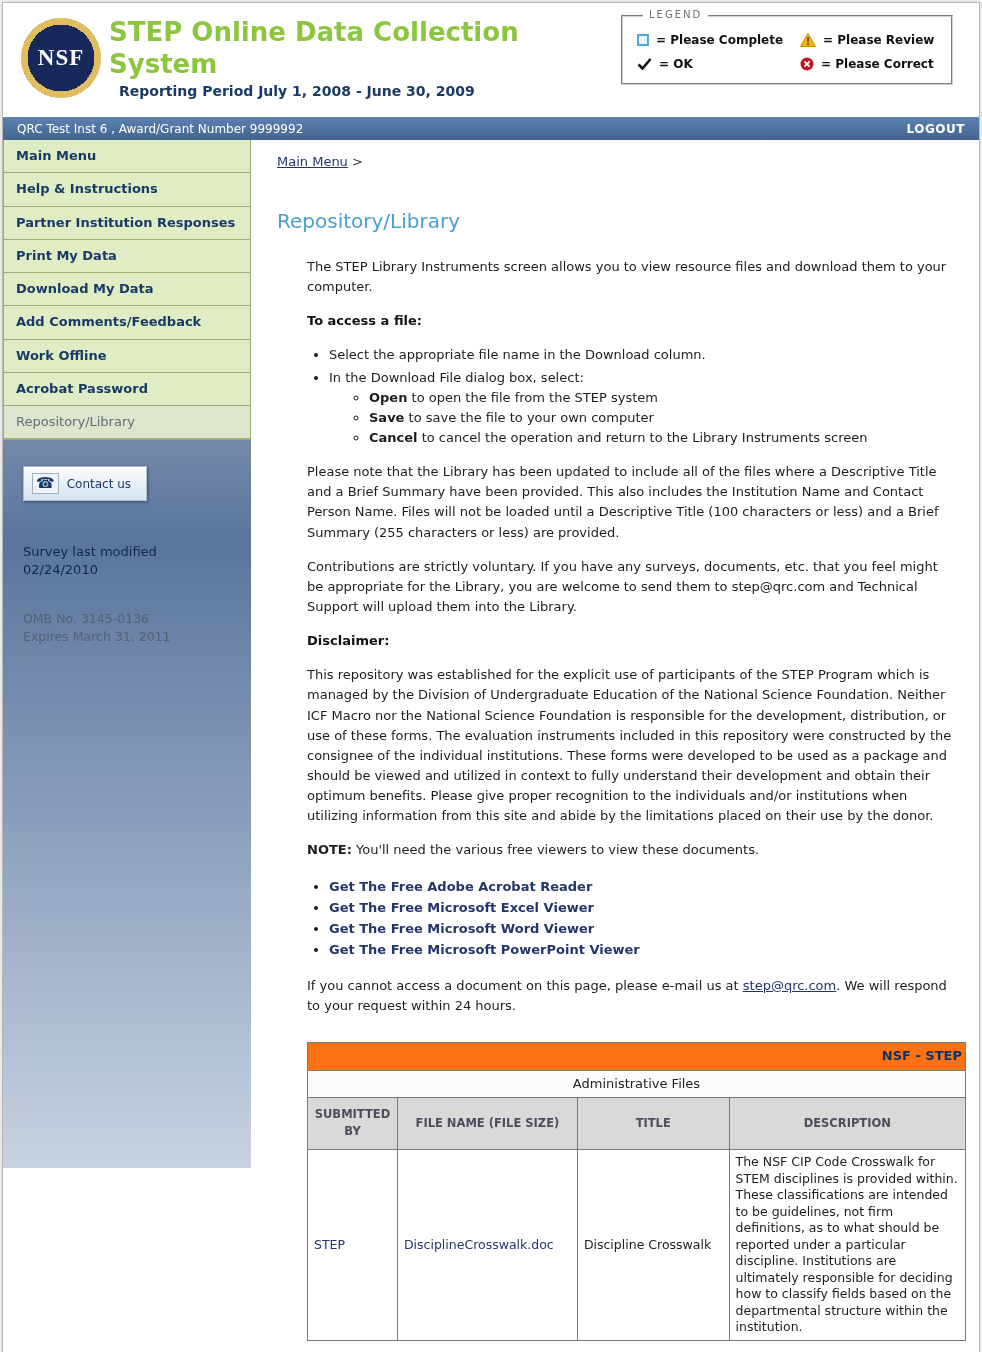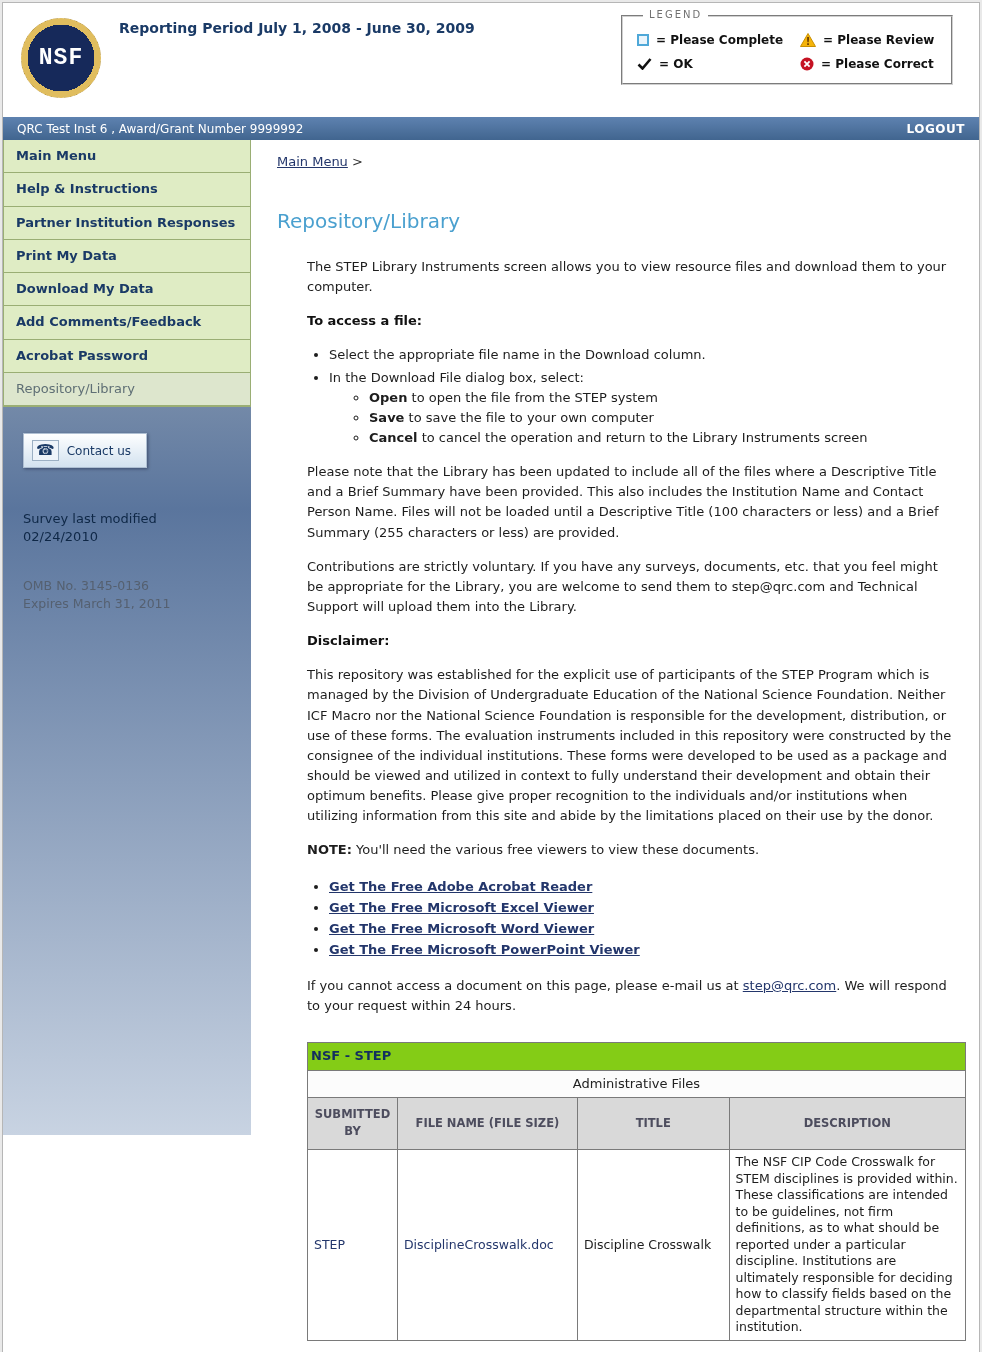--- a/index.html
+++ b/index.html
@@ -5,21 +5,21 @@
   * { margin:0; padding:0; box-sizing:border-box; }
   html,body { background:#e9e9e9; }
   body { font-family:"DejaVu Sans","Liberation Sans",sans-serif; }
   .page { width:978px; margin:2px auto; background:#fff; border:1px solid #b6b6b6; min-height:1346px; }
 
   
   .header { position:relative; height:114px; background:#fff; }
   .nsf-logo { position:absolute; left:18px; top:15px; width:80px; height:80px; border-radius:50%;
     background: radial-gradient(circle, #16295a 0 59%, #e0bd5e 59% 70%, #b8922f 70% 100%);
     display:flex; align-items:center; justify-content:center; }
-  .nsf-logo span { color:#fff; font-family:Liberation Mono, monospace; font-weight:bold; font-size:23px; letter-spacing:1px; }
+  .nsf-logo span { color:#fff; font-family:Liberation Serif, serif; font-weight:bold; font-size:23px; letter-spacing:1px; }
   .titles { padding-left:106px; padding-top:14px; }
   .app-title { color:#8CC63E; font-size:26px; font-weight:bold; line-height:1.22; }
   .reporting-period { color:#1A3A66; font-weight:bold; font-size:14px; margin-top:3px; padding-left:10px; }
 
   .legend-box { position:absolute; right:26px; top:12px; width:332px; border:2px groove #d0d0d0; padding:16px 10px 12px 14px; background:#fff; }
   .legend-label { position:absolute; top:-8px; left:20px; background:#fff; padding:0 6px; font-size:10px; color:#707070; letter-spacing:2px; }
   .legend-grid { display:grid; grid-template-columns:163px 1fr; row-gap:10px; }
   .legend-item { display:flex; align-items:center; gap:7px; font-size:12px; font-weight:bold; color:#111; white-space:nowrap; }
   .icon-square { display:inline-block; width:12px; height:12px; border:2px solid #4FA8D8; background:#eaf5fc; }
 
@@ -46,44 +46,48 @@
   .breadcrumb a { color:#23366B; text-decoration:underline; cursor:pointer; }
   .page-title { margin-top:40px; color:#4AA0CF; font-size:20px; font-weight:normal; }
   .body-text { margin-left:30px; margin-top:24px; width:645px; font-size:13px; color:#1d1d1d; line-height:1.55; }
   .body-text p { margin:14px 0; }
   .bold-head { font-weight:bold; color:#111; }
   ul.bullets { margin:10px 0 10px 22px; }
   ul.bullets > li { margin:2px 0; }
   ul.sub-bullets { list-style:circle; margin-left:40px; }
   ul.viewer-links { margin:16px 0 16px 22px; }
   ul.viewer-links li { margin:1px 0; }
-  .dl-link { color:#23366B; font-weight:bold; text-decoration:underline; cursor:pointer; }
+  .dl-link { color:#23366B; font-weight:bold; cursor:pointer; }
   .email-link { color:#23366B; text-decoration:underline; cursor:pointer; }
 
   
   .lib-table { width:659px; border-collapse:collapse; margin-top:26px; font-size:12.5px; border:1px solid #44446a; }
   .lib-table td, .lib-table th { border:1px solid #7a7a7a; }
-  .t-title { background:#84cc16; color:#132F5E; font-weight:bold; text-align:left; padding:3px; font-size:13px; }
+  .t-title { background:#f97316; color:#132F5E; font-weight:bold; text-align:right; padding:3px; font-size:13px; }
   .t-subtitle { text-align:center; padding:3px; color:#222; font-size:13px; background:#fcfcfc; }
   .t-head th { background:#D9D9D9; color:#4d4d5e; font-size:11.5px; padding:8px 4px; text-align:center; }
   .th-sub { width:90px; } .th-file { width:180px; } .th-title { width:152px; } .th-desc { width:237px; }
   .t-row td { vertical-align:middle; padding:4px 6px; }
   .c-desc { font-size:12.5px; line-height:1.32; padding:4px 5px; vertical-align:top; }
   .lib-table a { color:#23366B; cursor:pointer; }
 </style>
 </head>
 <body>
 
 <div class="page">
 
   <header class="header">
     <div class="nsf-logo">
       <span>NSF</span>
     </div>
     <div class="titles">
+      <div class="app-title">
+        <span>STEP Online Data Collection</span><br>
+        <span>System</span>
+      </div>
       <div class="reporting-period">Reporting Period July 1, 2008 - June 30, 2009</div>
     </div>
 
     <div class="legend-box">
       <span class="legend-label">LEGEND</span>
       <div class="legend-grid">
         <div class="legend-item">
           <span class="icon-square"></span>
           <span>= Please Complete</span>
         </div>
@@ -119,20 +123,21 @@
   <div class="content">
 
     <aside class="sidebar">
       <nav class="menu">
         <div class="menu-item">Main Menu</div>
         <div class="menu-item">Help &amp; Instructions</div>
         <div class="menu-item">Partner Institution Responses</div>
         <div class="menu-item">Print My Data</div>
         <div class="menu-item">Download My Data</div>
         <div class="menu-item">Add Comments/Feedback</div>
+        <div class="menu-item">Work Offline</div>
         <div class="menu-item">Acrobat Password</div>
         <div class="menu-item selected">Repository/Library</div>
       </nav>
       <div class="sidebar-lower">
         <div class="contact-btn">
           <span class="phone-icon">☎</span>
           <span>Contact us</span>
         </div>
         <div class="survey-modified">
           <div>Survey last modified</div>

